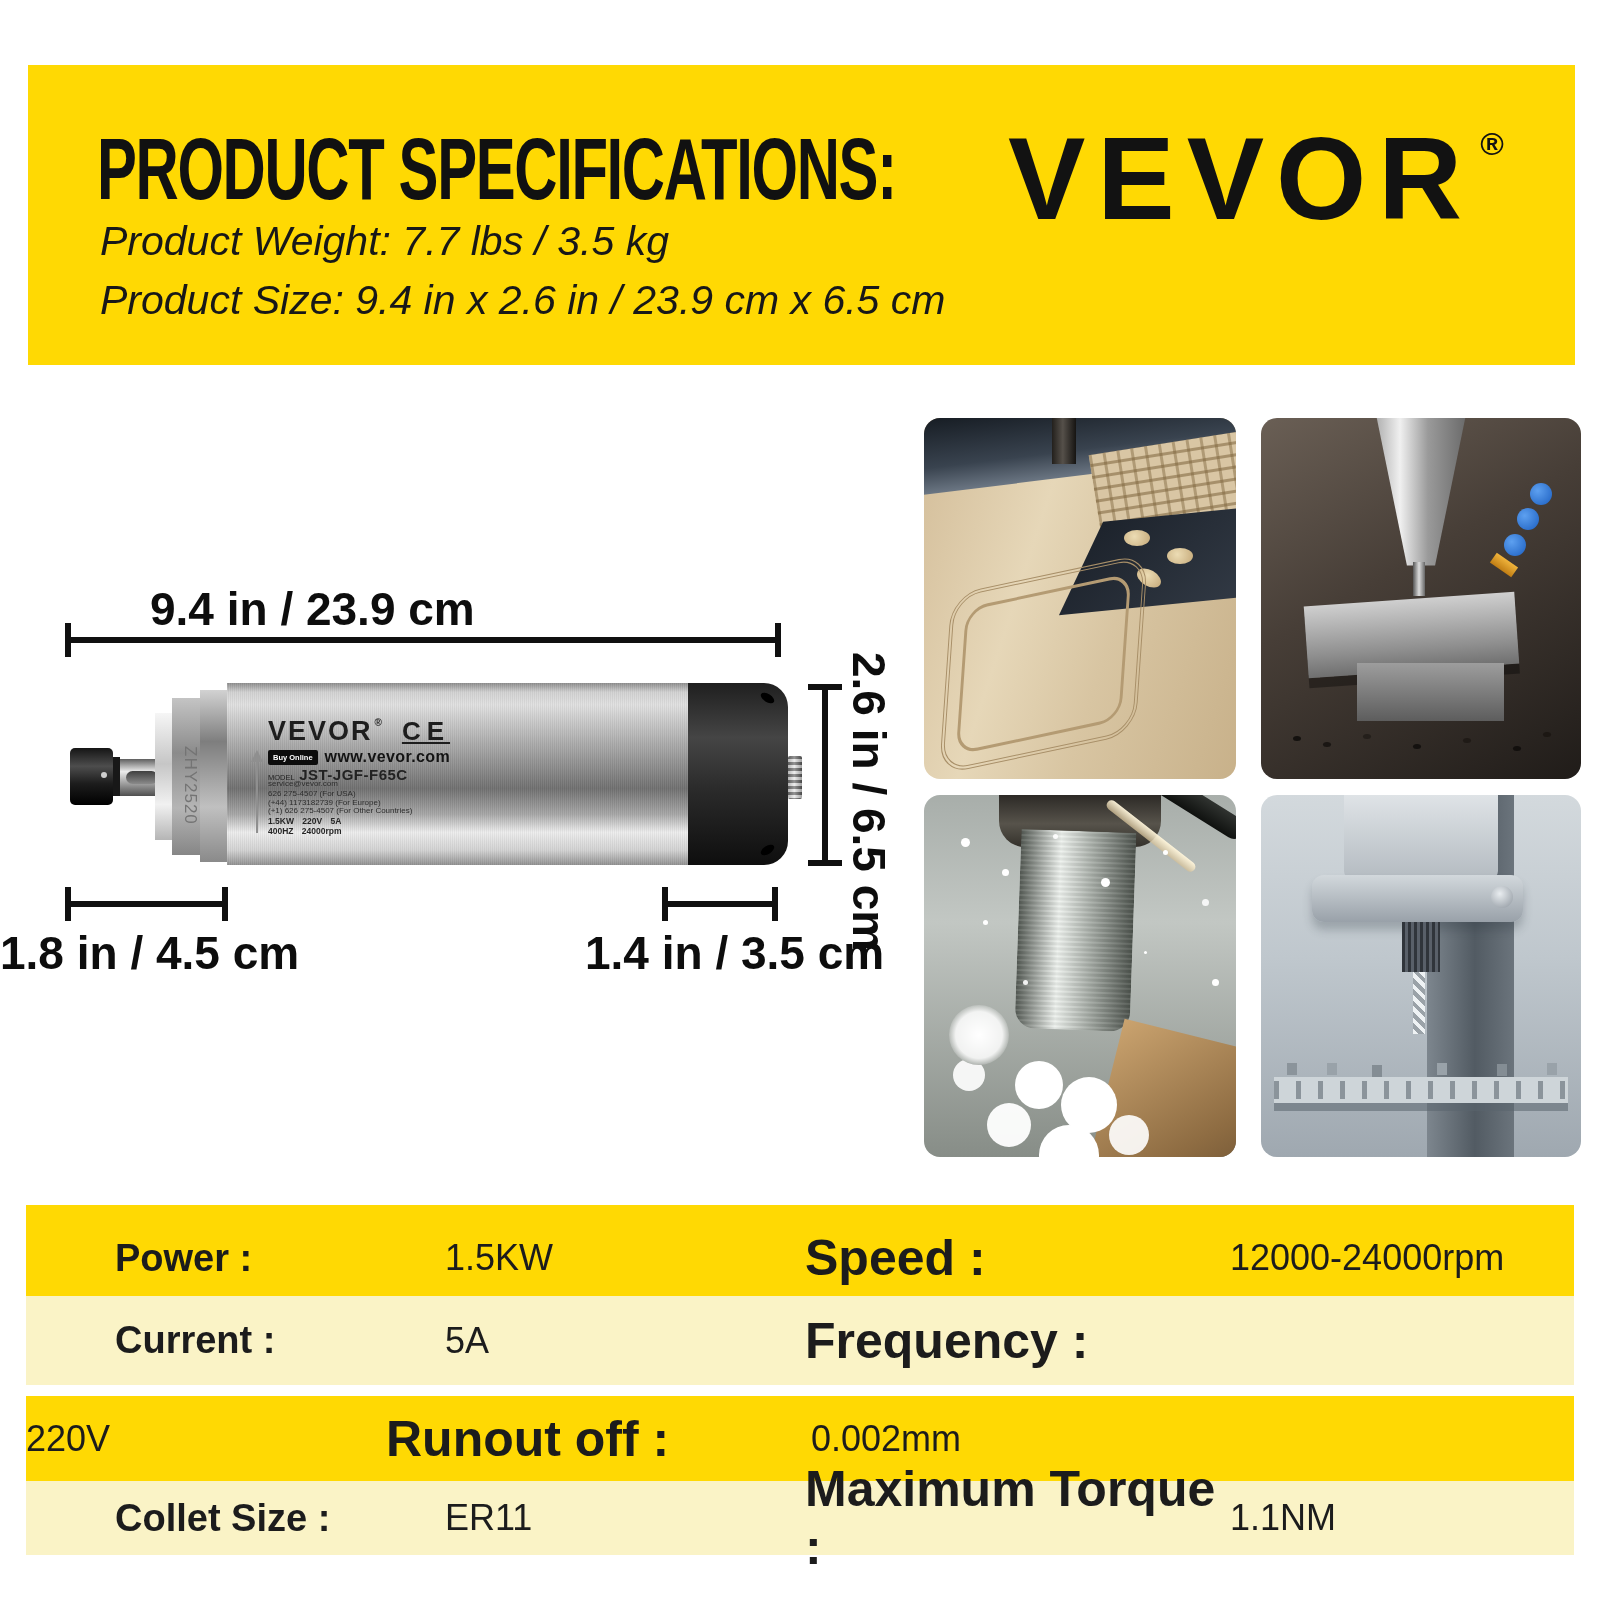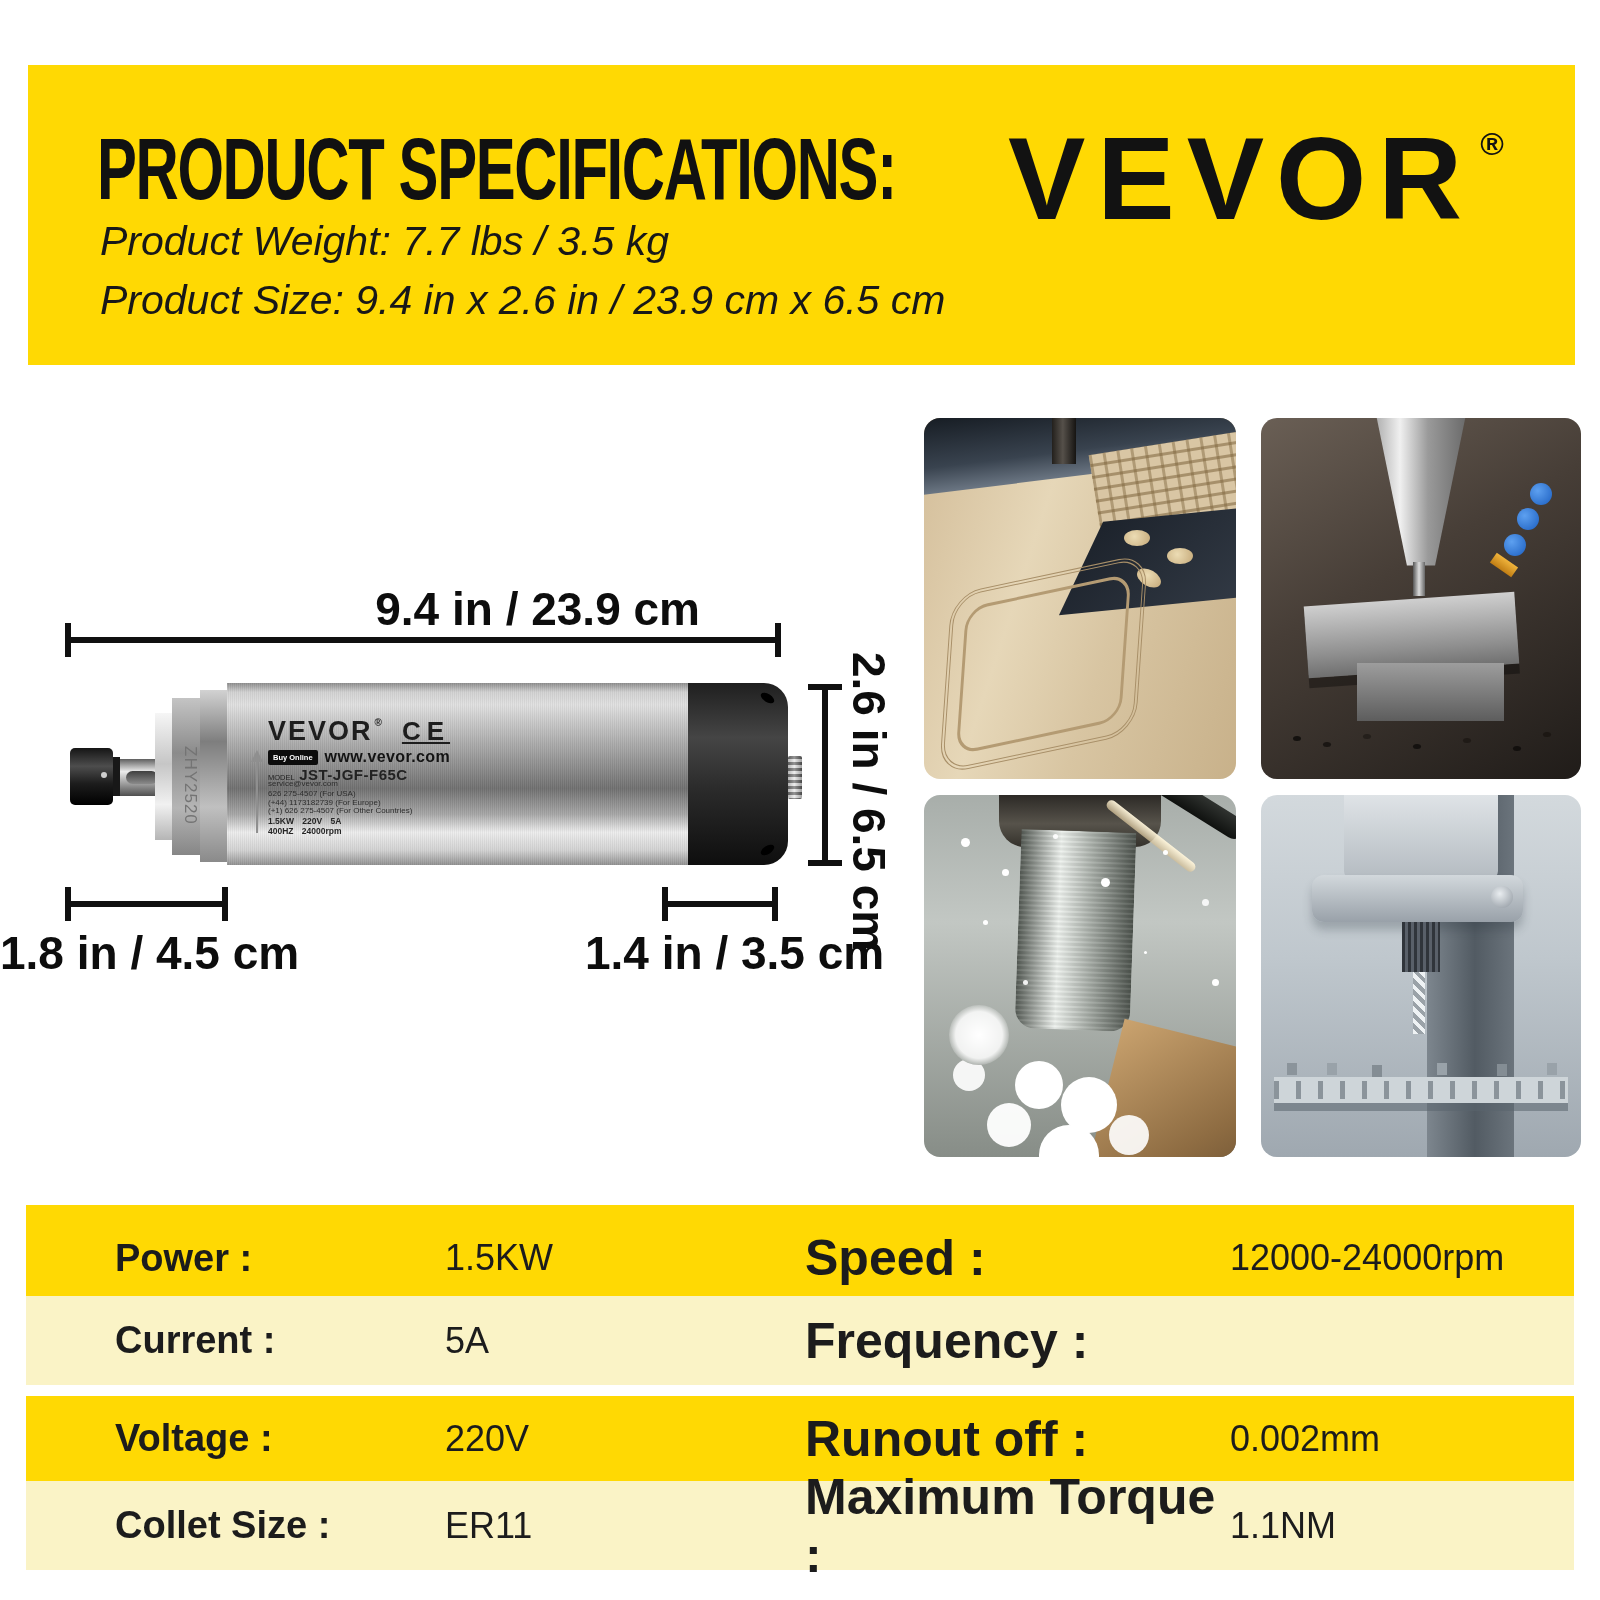--- a/index.html
+++ b/index.html
@@ -14,21 +14,21 @@
   .title{
     left:97px;top:118px;font-size:88px;font-weight:bold;letter-spacing:-2px;
     transform:scaleX(.68);transform-origin:left top;white-space:nowrap;color:#111;
   }
   .subtitle{left:100px;top:212px;font-size:41px;line-height:59px;color:#181818;}
   .brand{left:1008px;top:112px;font-size:116px;font-weight:bold;letter-spacing:12px;color:#121212;white-space:nowrap;}
   .brand .reg{font-size:32px;letter-spacing:0;vertical-align:64px;margin-left:6px;}
 
   
   .dimline{background:#101010;}
-  .dimlabel{font-size:46px;font-weight:bold;color:#0d0d0d;text-align:right;white-space:nowrap;}
+  .dimlabel{font-size:46px;font-weight:bold;color:#0d0d0d;text-align:left;white-space:nowrap;}
   .dimlabel-v{
     font-size:46px;font-weight:bold;color:#0d0d0d;
     writing-mode:vertical-rl;text-align:center;white-space:nowrap;
   }
 
   
   .collet-nut{left:70px;top:748px;width:43px;height:57px;border-radius:5px;
     background:linear-gradient(180deg,#151515 0%,#4d4d4d 32%,#1d1d1d 62%,#000 100%);}
   .collet-dot{left:101px;top:772px;width:6px;height:6px;border-radius:50%;background:#cfcfcf;}
   .nut-step{left:113px;top:757px;width:7px;height:39px;background:#181818;}
@@ -296,25 +296,24 @@
     <span class="v1">1.5KW</span>
     <span class="c2">Speed :</span>
     <span class="v2">12000-24000rpm</span>
   </div>
   <div class="abs spec-row row-pale" style="top:1296px;height:89px;">
     <span class="c1">Current :</span>
     <span class="v1">5A</span>
     <span class="c2">Frequency :</span>
   </div>
   <div class="abs spec-row row-bright" style="top:1396px;height:85px;">
-    <span class="c1">Voltage :</span>
     <span class="v1">220V</span>
     <span class="c2">Runout off :</span>
     <span class="v2">0.002mm</span>
   </div>
-  <div class="abs spec-row row-pale" style="top:1481px;height:89px;">
+  <div class="abs spec-row row-pale" style="top:1481px;height:74px;">
     <span class="c1">Collet Size :</span>
     <span class="v1">ER11</span>
     <span class="c2">Maximum Torque :</span>
     <span class="v2">1.1NM</span>
   </div>
 
 </div>
 
 </body></html>

